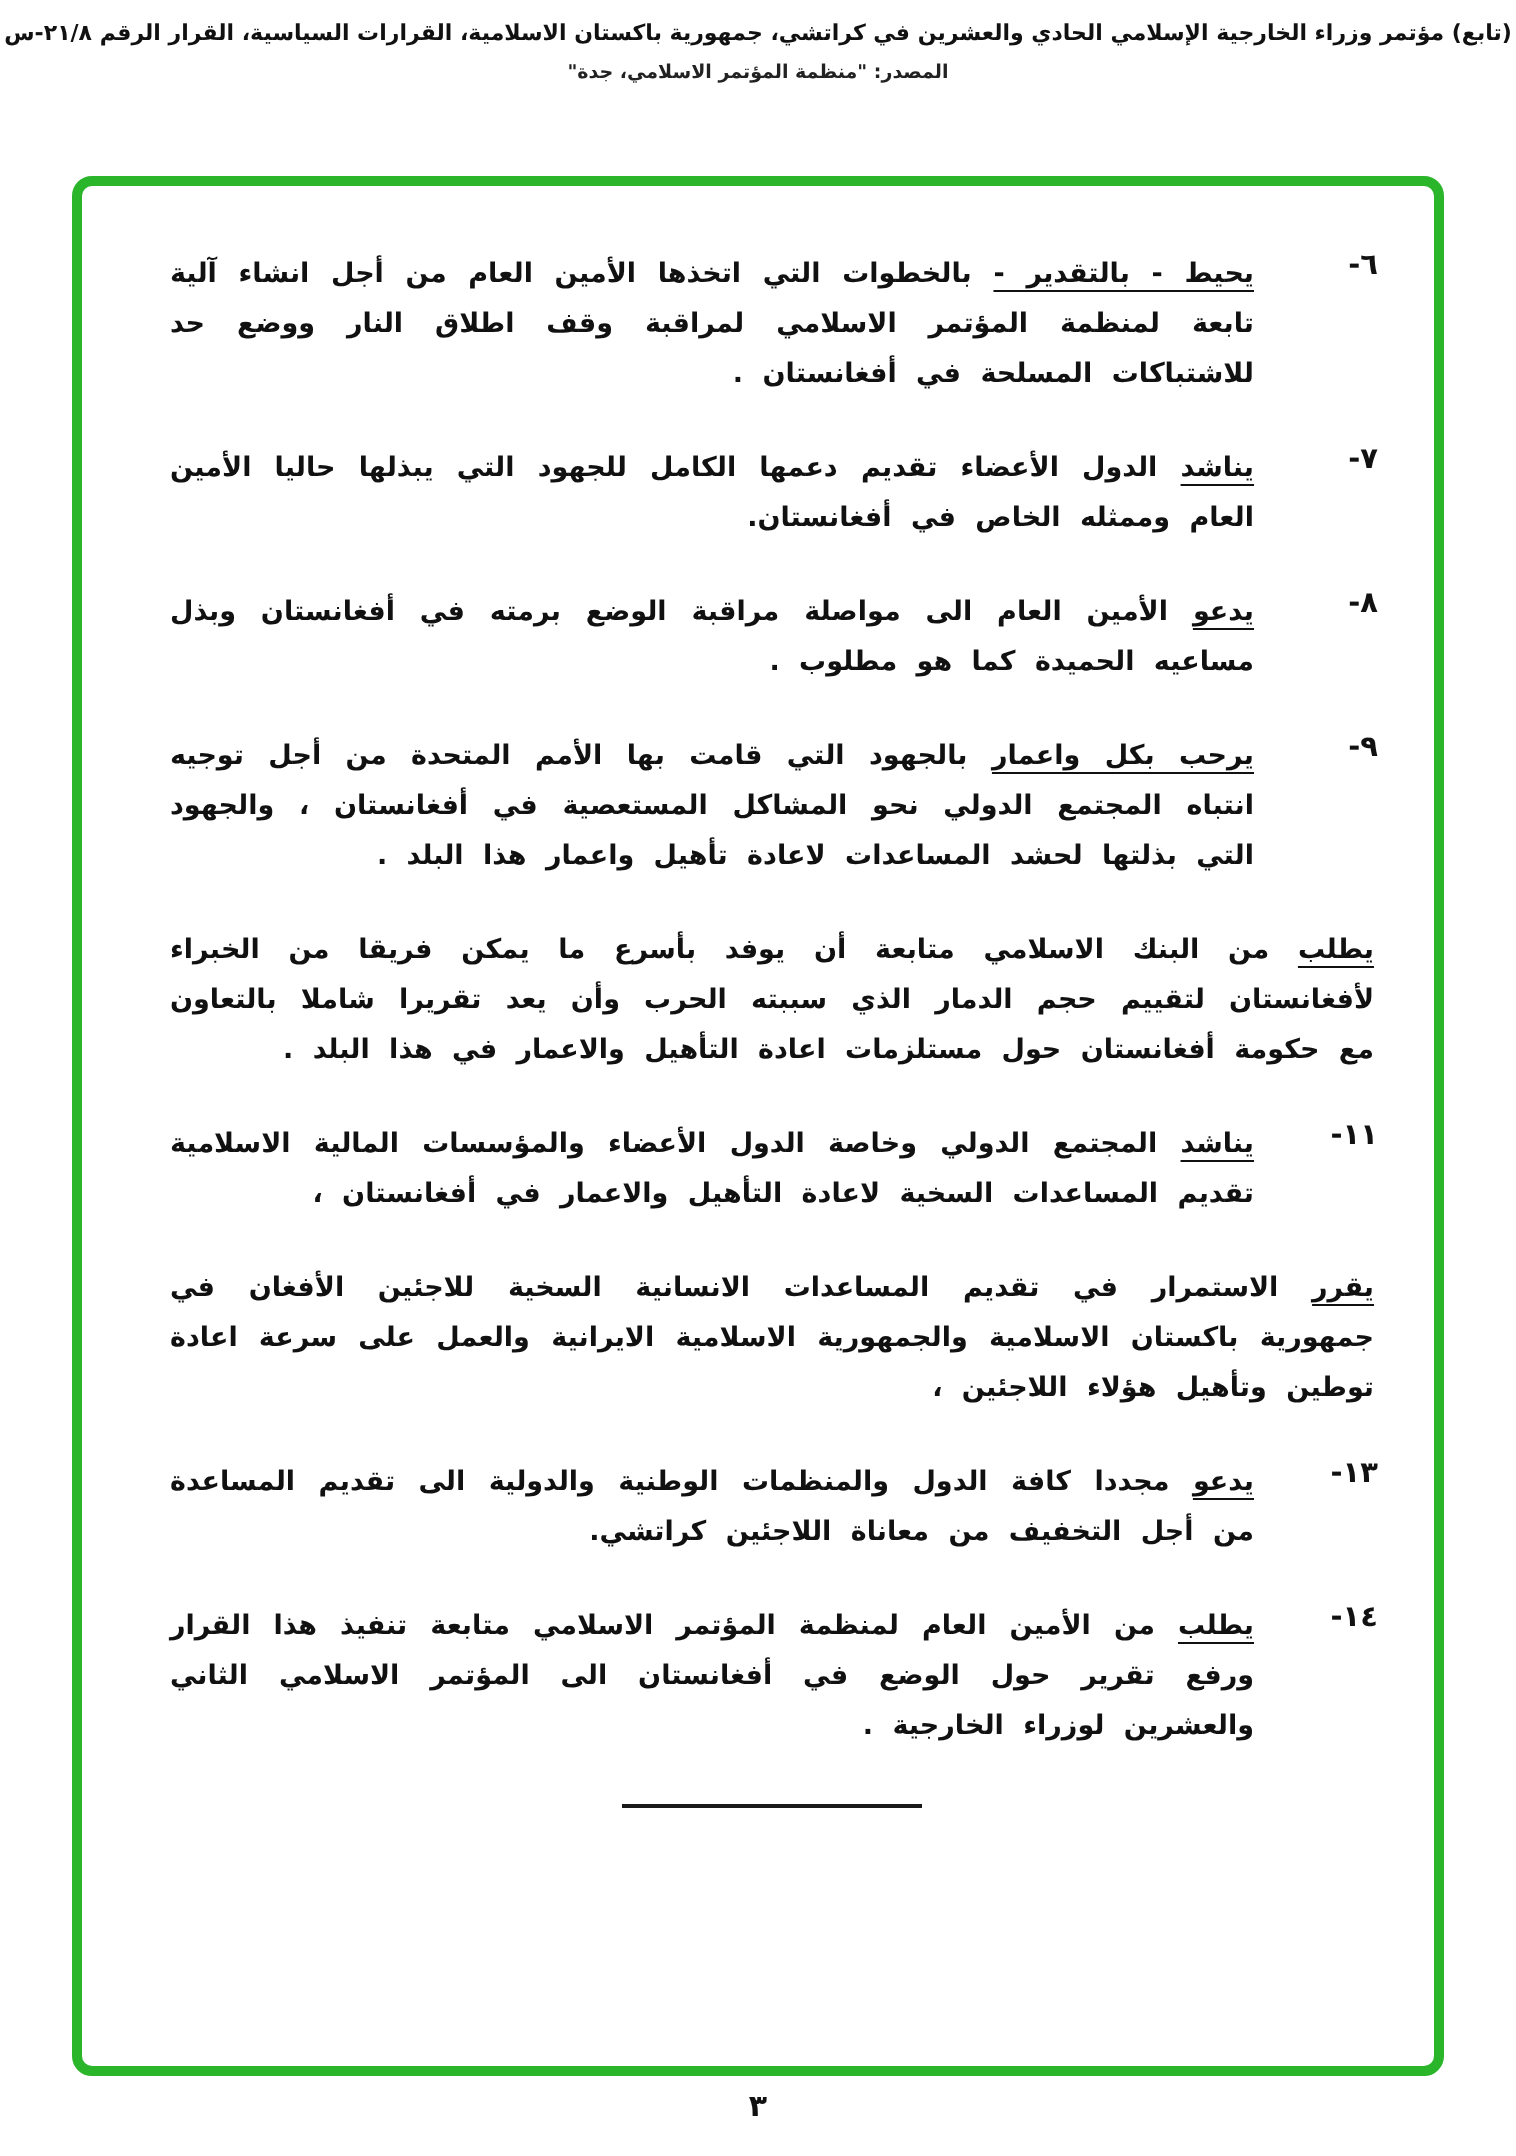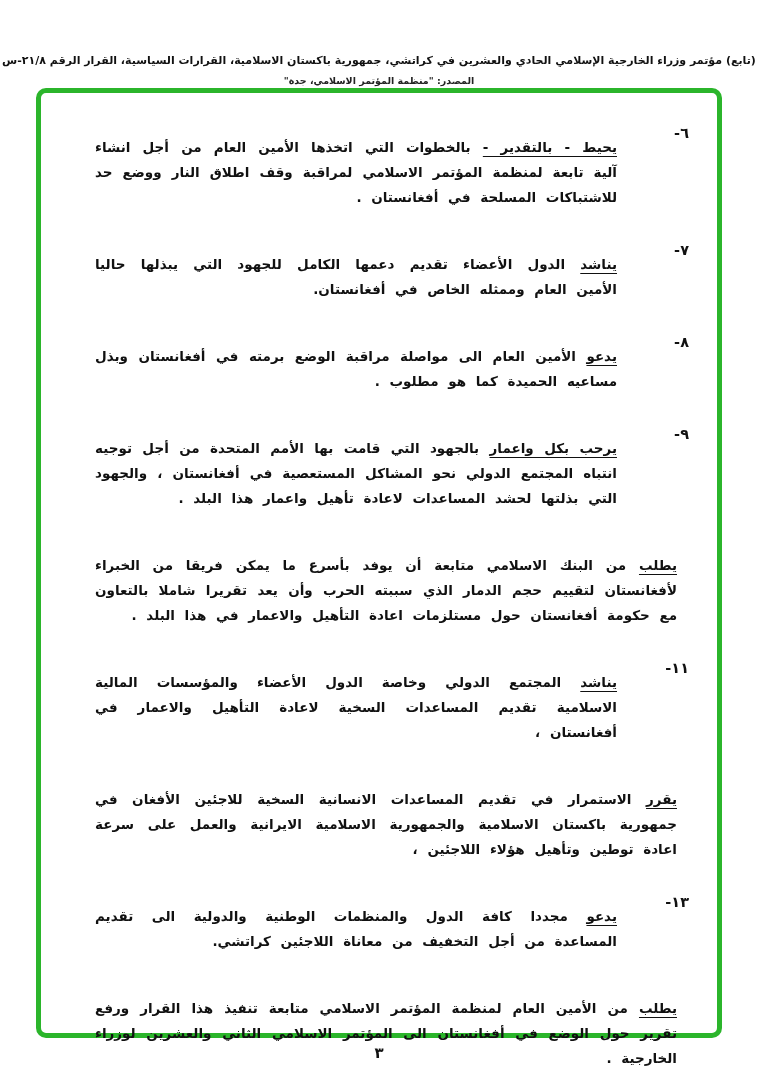--- a/index.html
+++ b/index.html
@@ -19,21 +19,20 @@
     overflow: hidden;
   }
   .header {
     direction: rtl;
     text-align: center;
     padding-top: 9px;
     font-size: 11px;
     font-weight: bold;
     line-height: 15px;
     white-space: nowrap;
-    margin-top: 44px;
   }
   .subheader {
     direction: rtl;
     text-align: center;
     margin-top: 7px;
     font-size: 9.5px;
     font-weight: bold;
     color: #222222;
   }
   .frame {
@@ -59,21 +58,21 @@
     direction: ltr;
     unicode-bidi: isolate;
     text-align: right;
     font-size: 14.5px;
     font-weight: bold;
     padding-top: 2px;
     letter-spacing: 1px;
   }
   .text {
     flex: 1;
-    margin: 12px;
+    margin: 2px;
     font-size: 13.5px;
     font-weight: bold;
     line-height: 25px;
     text-align: justify;
     word-spacing: 5px;
   }
   .lead {
     text-decoration: underline;
     text-underline-offset: 4px;
   }
@@ -160,20 +159,21 @@
 
       <div class="item">
         <span class="num">-١٣</span>
         <p class="text">
           <span class="lead">يدعو</span>
           <span>مجددا كافة الدول والمنظمات الوطنية والدولية الى تقديم المساعدة من أجل التخفيف من معاناة اللاجئين كراتشي.</span>
         </p>
       </div>
 
       <div class="item">
+        <span class="num">-١٤</span>
         <p class="text">
           <span class="lead">يطلب</span>
           <span>من الأمين العام لمنظمة المؤتمر الاسلامي متابعة تنفيذ هذا القرار ورفع تقرير حول الوضع في أفغانستان الى المؤتمر الاسلامي الثاني والعشرين لوزراء الخارجية .</span>
         </p>
       </div>
 
     </div>
 
     <div class="end-divider"></div>
   </div>

